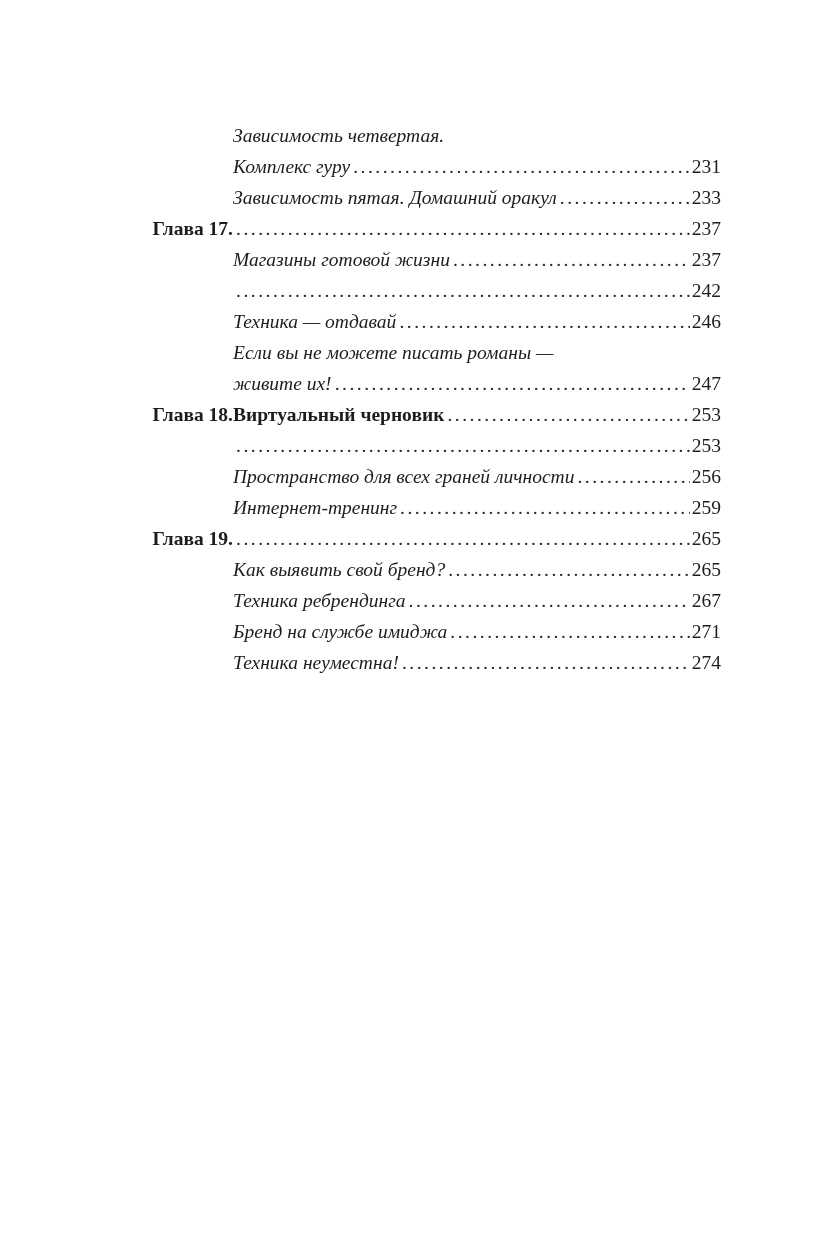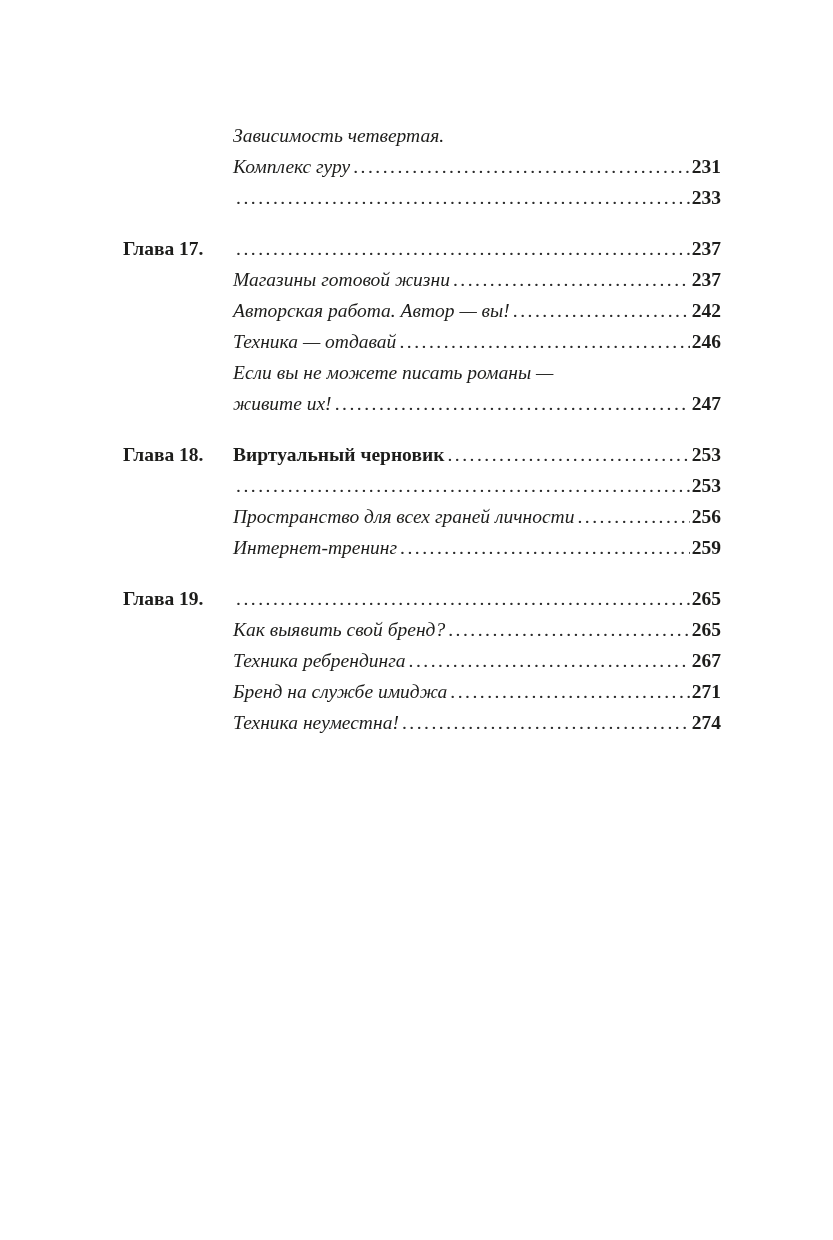--- a/index.html
+++ b/index.html
@@ -9,28 +9,29 @@
     height: 1240px;
     background: #ffffff;
     color: #1d1d1b;
     font-family: "Liberation Serif", "DejaVu Serif", serif;
   }
   .page {
     width: 833px;
     height: 1240px;
     padding: 120px 112px 0 123px;
     background: #ffffff;
+    text-align: right;
   }
   .row {
     display: flex;
     align-items: baseline;
     font-size: 19.5px;
     line-height: 31px;
   }
-  .row--gap { margin-top: 20px; }
+  .row--gap { }
 
   .chapter-label {
     flex: 0 0 110px;
     font-weight: bold;
     white-space: nowrap;
   }
   .row--chapter .title { font-weight: bold; }
 
   .row--sub { padding-left: 110px; }
   .row--sub .title { font-style: italic; }
@@ -48,60 +49,60 @@
   }
   .leader::before {
     content: "........................................................................................................................";
     letter-spacing: 2.5px;
     font-style: normal;
     font-weight: normal;
     color: #2b2b2b;
   }
   .pagenum {
     font-style: normal;
-    font-weight: bold;
+    font-weight: normal;
     margin-left: 2px;
     white-space: nowrap;
   }
 </style>
 </head>
 <body>
 
 <div class="page">
 
   <div class="row row--sub">
     <span class="title">Зависимость четвертая.</span>
   </div>
 
   <div class="row row--sub">
     <span class="title">Комплекс гуру</span>
     <span class="leader"></span>
     <span class="pagenum">231</span>
   </div>
 
   <div class="row row--sub">
+    <span class="title">Зависимость пятая. Домашний оракул</span>
     <span class="leader"></span>
     <span class="pagenum">233</span>
   </div>
 
   <div class="row row--chapter row--gap">
     <span class="chapter-label">Глава 17.</span>
     <span class="leader"></span>
     <span class="pagenum">237</span>
   </div>
 
   <div class="row row--sub">
     <span class="title">Магазины готовой жизни</span>
     <span class="leader"></span>
     <span class="pagenum">237</span>
   </div>
 
 
   <div class="row row--sub">
-    <span class="title">Авторская работа. Автор — вы!</span>
     <span class="leader"></span>
     <span class="pagenum">242</span>
   </div>
 
   <div class="row row--sub">
     <span class="title">Техника — отдавай</span>
     <span class="leader"></span>
     <span class="pagenum">246</span>
   </div>
 

